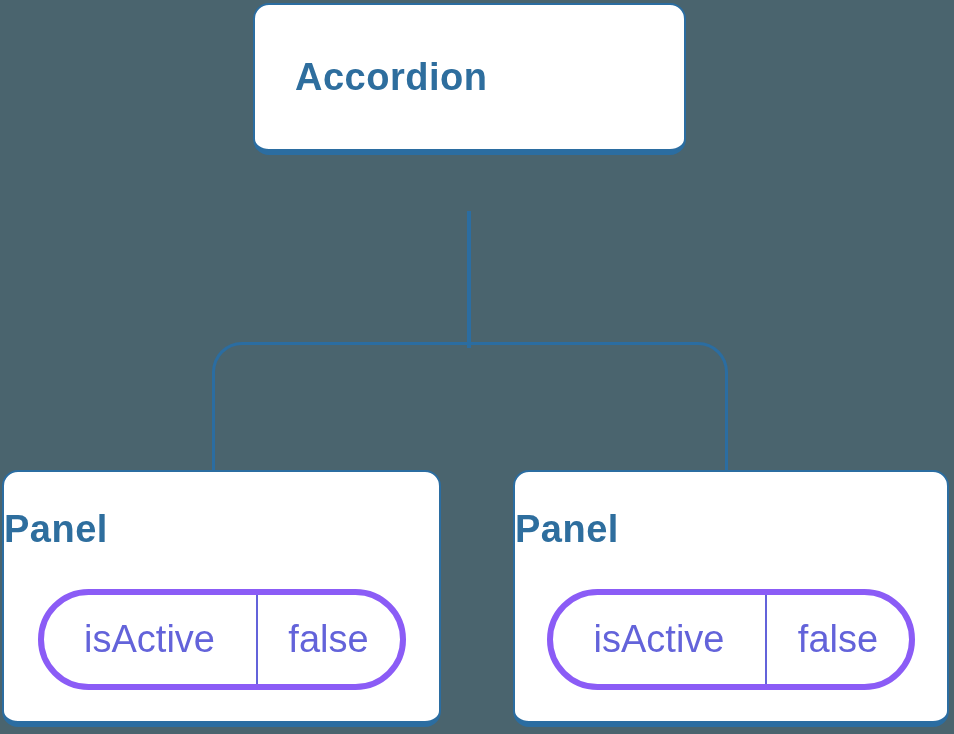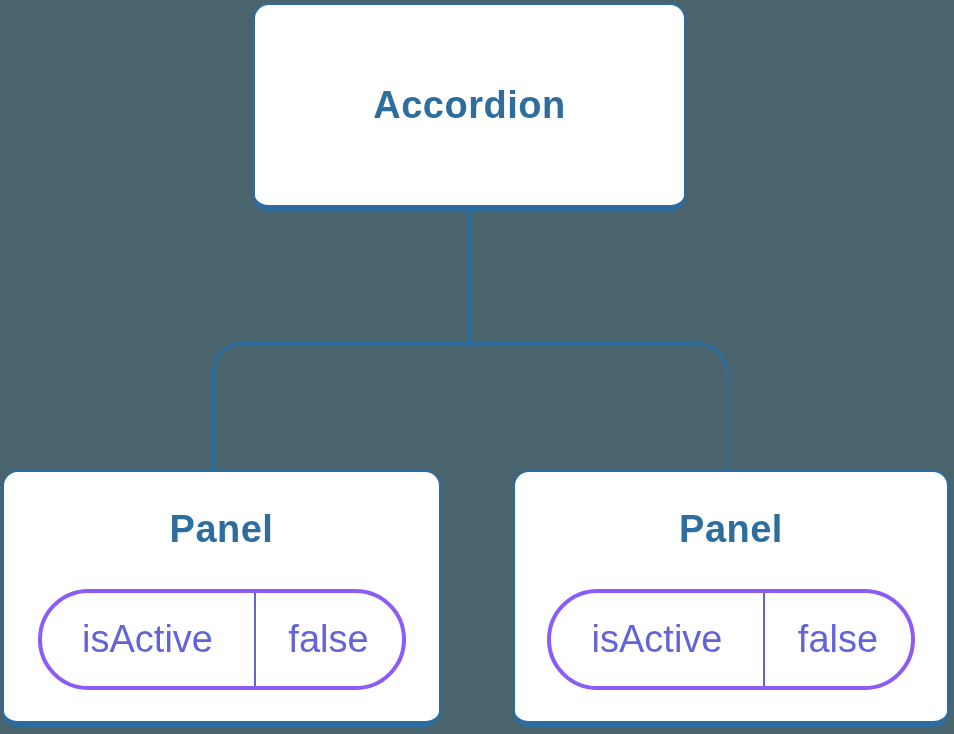--- a/index.html
+++ b/index.html
@@ -22,43 +22,42 @@
   }
   .node-title {
     color: #2e6e9e;
     font-size: 38px;
     font-weight: 600;
     letter-spacing: 0.5px;
   }
 
   #root-node {
     left: 253px; top: 3px;
-    width: 433px; height: 208px;
-    display: flex; align-items: center; justify-content: center;
+    width: 433px; height: 152px;
+    display: flex; align-items: center;  padding-left: 40px;
   }
 
   .panel-node { width: 439px; height: 257px; top: 470px; }
   #panel-node-left  { left: 2px; }
   #panel-node-right { left: 513px; width: 436px; }
 
   .panel-node .node-title {
     position: absolute;
     top: 36px; left: 0;
     width: 100%;
-    text-align: center;
   }
 
   
   .prop-pill {
     position: absolute;
     top: 117px; left: 50%;
     transform: translateX(-50%);
     width: 368px; height: 101px;
     box-sizing: border-box;
-    border: 4px solid #8b5cf6;
+    border: 6px solid #8b5cf6;
     border-radius: 52px;
     display: flex;
     align-items: stretch;
     color: #6363da;
     font-size: 38px;
     font-weight: 400;
   }
   .prop-name {
     width: 212px;
     border-right: 2px solid #6363da;

